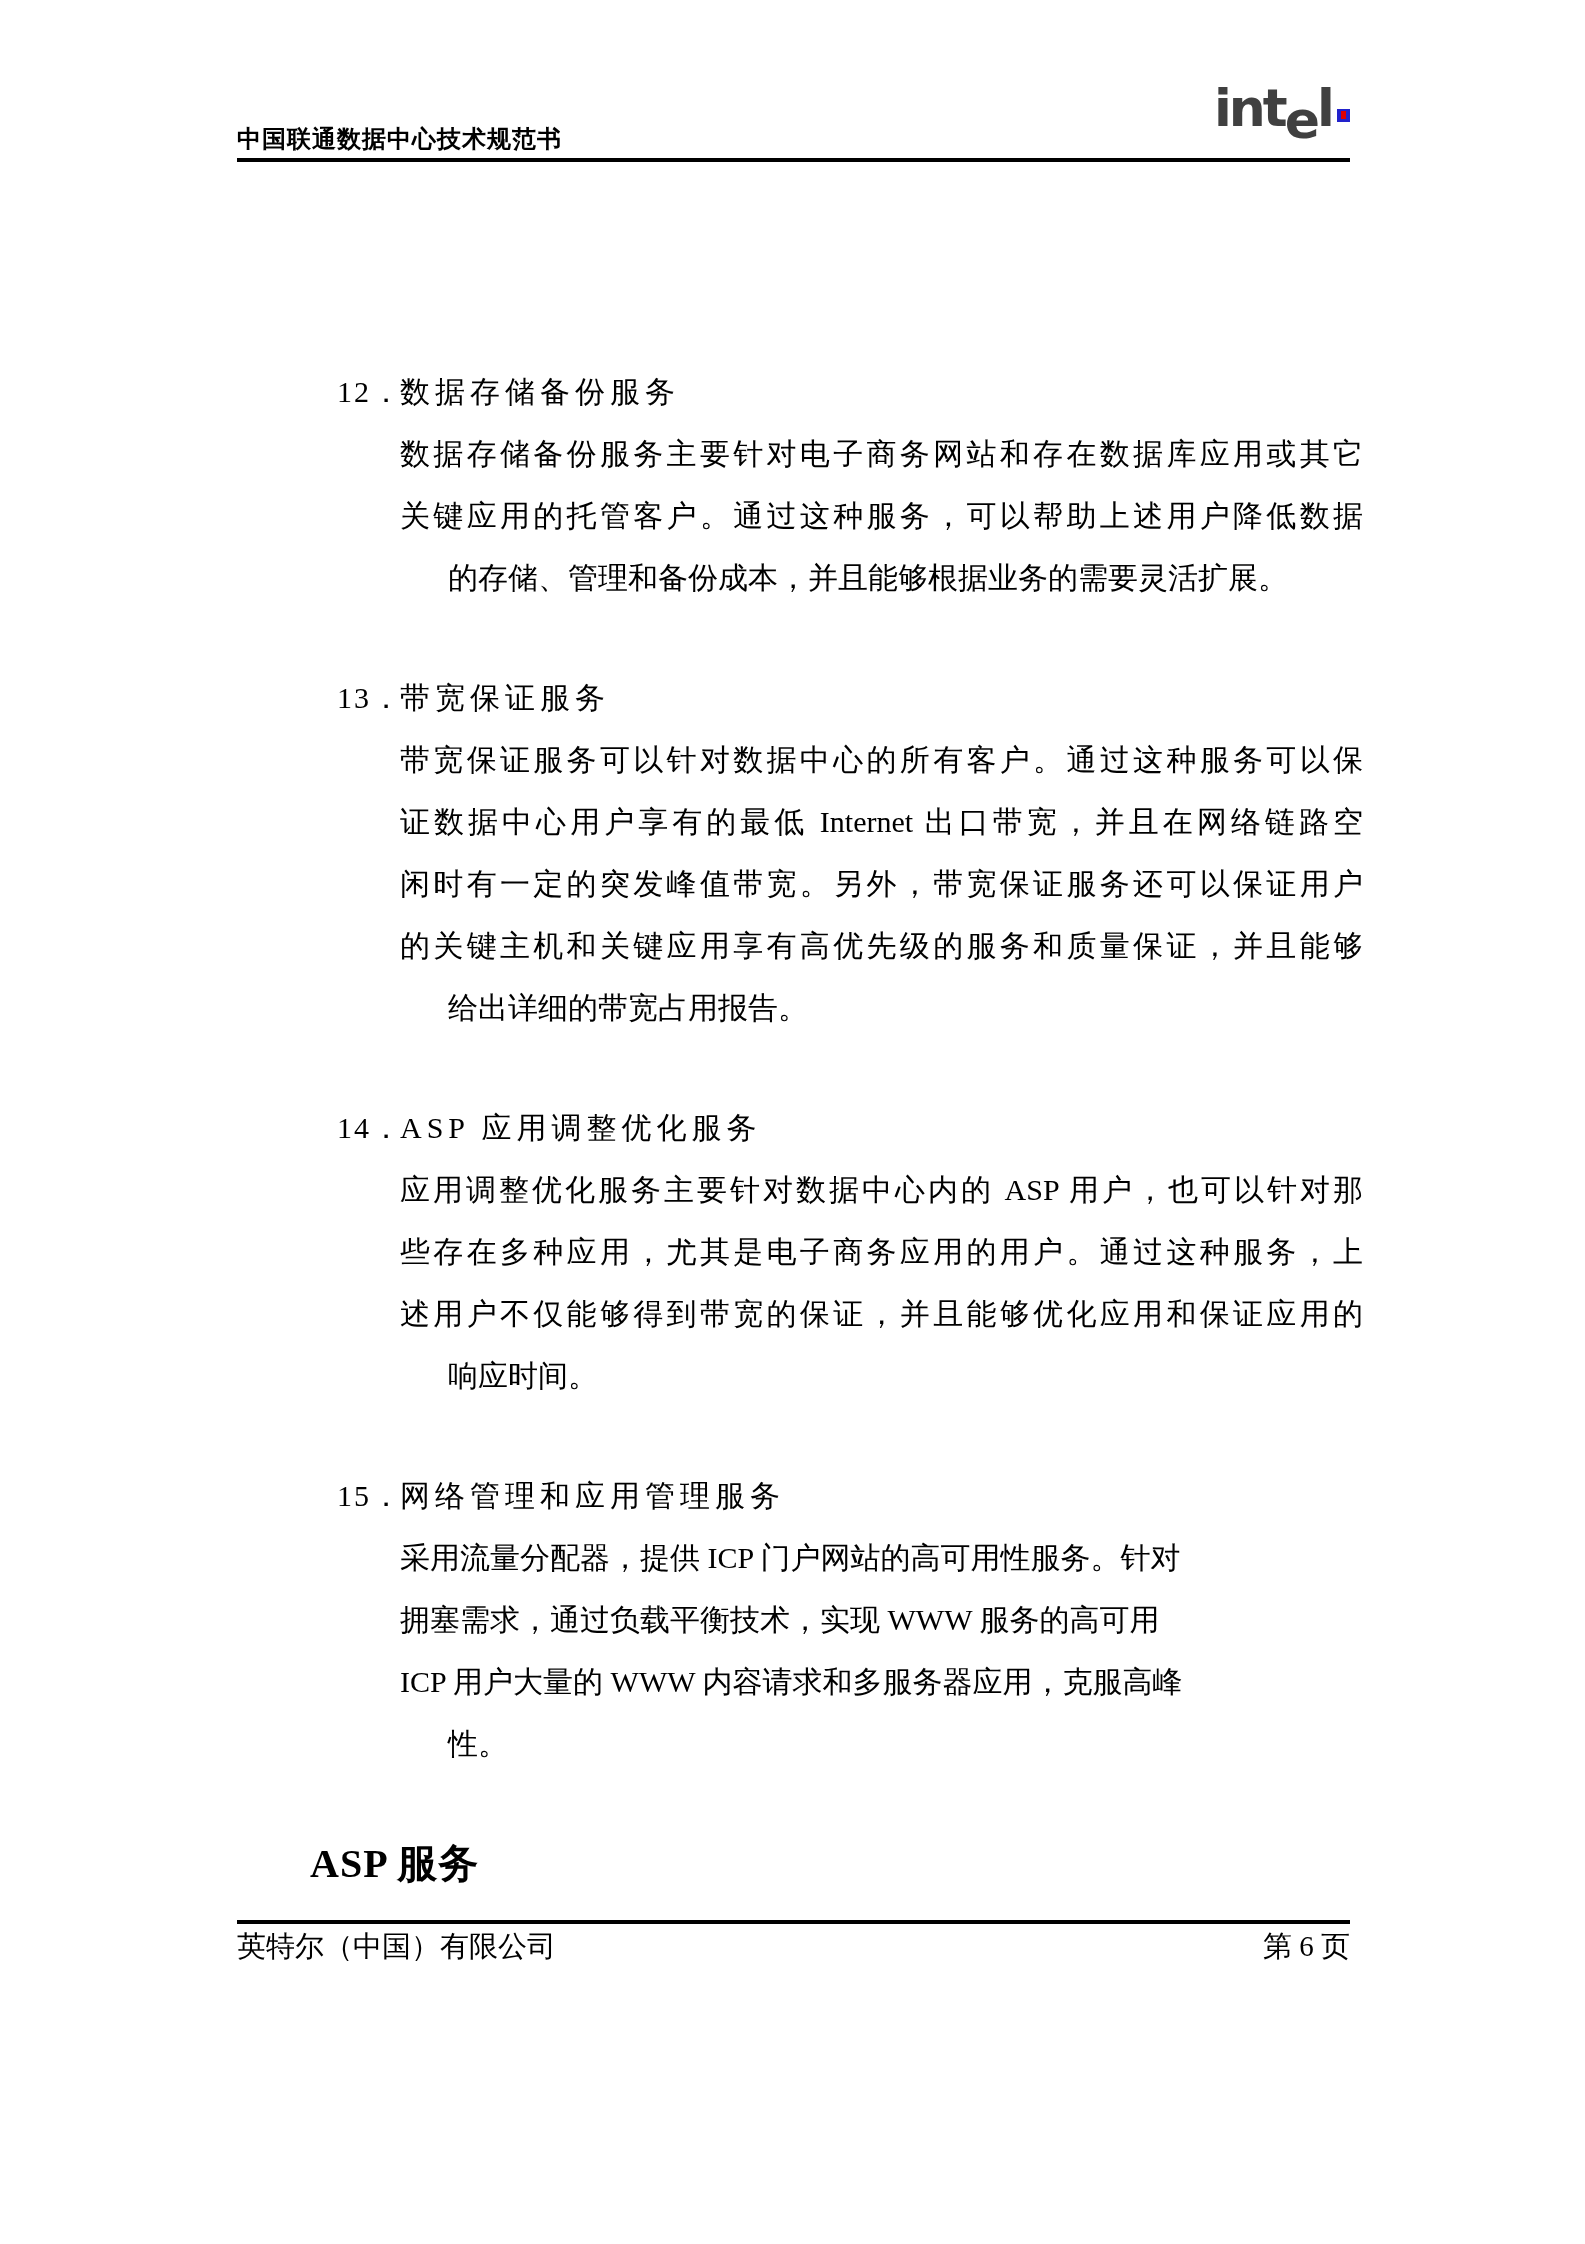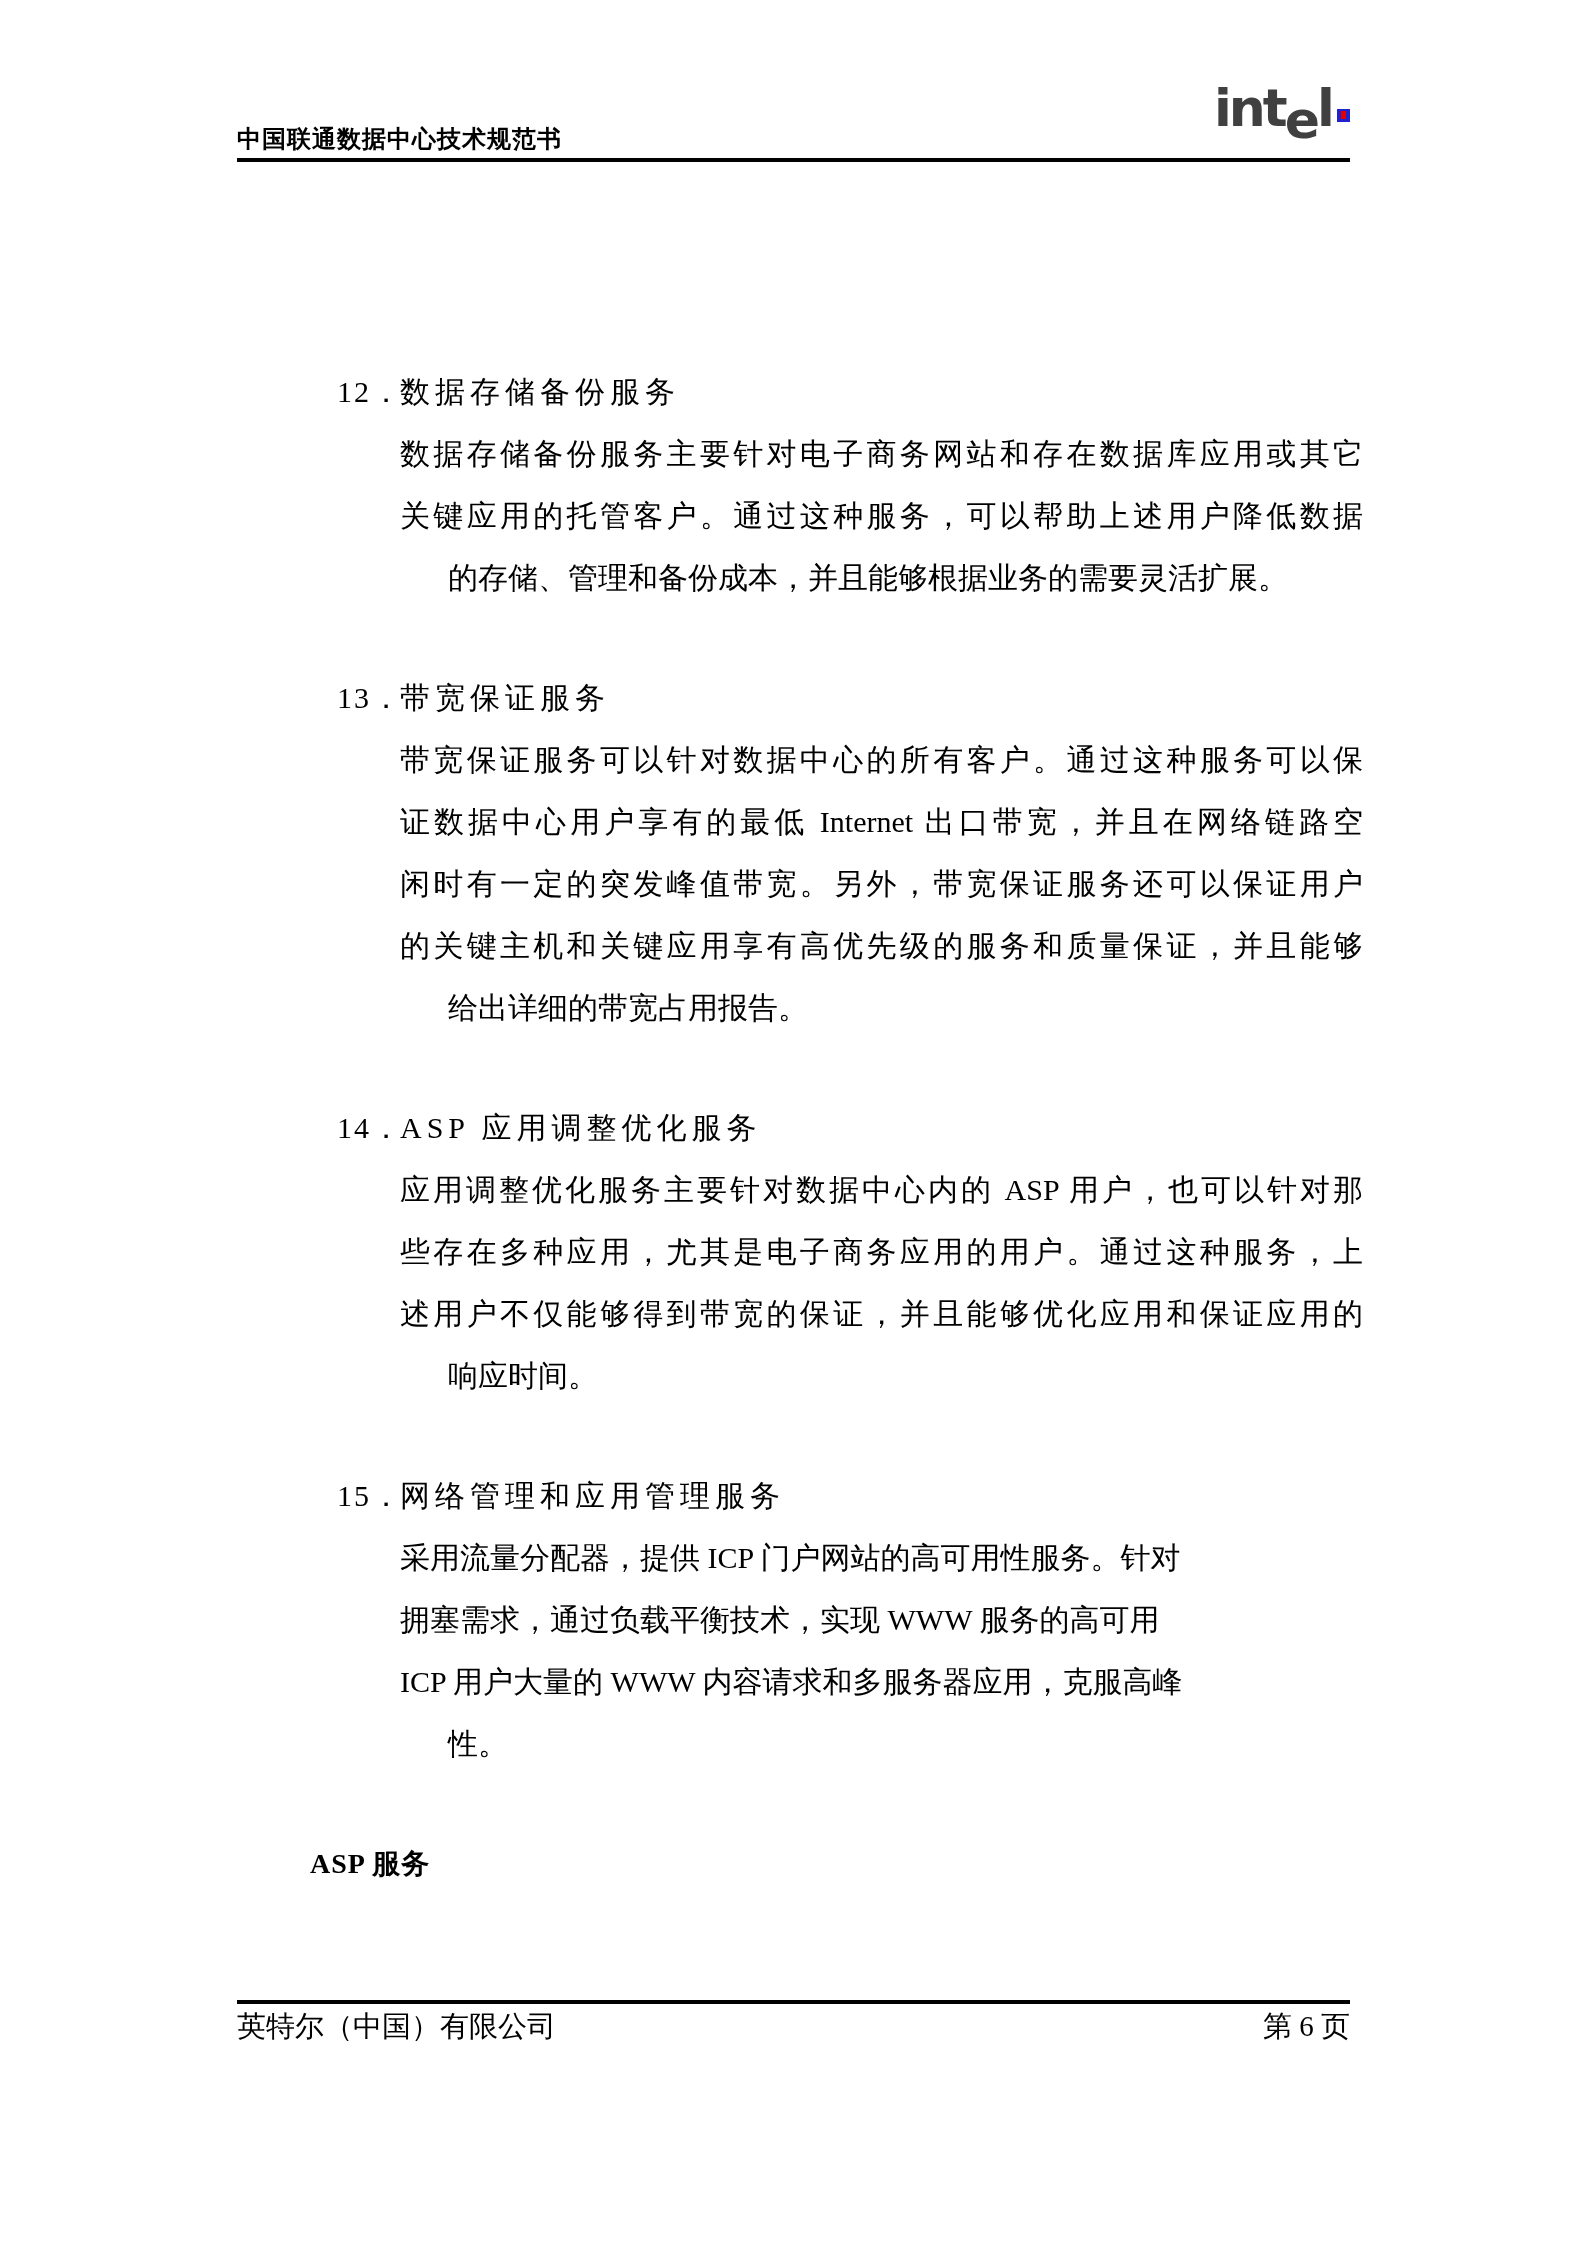--- a/index.html
+++ b/index.html
@@ -72,28 +72,28 @@
   .item-num { display: inline-block; width: 63px; letter-spacing: 2px; }
   .para { margin-left: 63px; width: 963px; }
   .para .line { text-align: justify; text-align-last: justify; }
   .para .line.last { text-align: left; text-align-last: left; margin-left: 48px; }
   .para.ragged { width: 845px; }
   .para.ragged .line { text-align: right; text-align-last: left; }
 
   .section-heading {
     margin-left: 310px;
     font-weight: bold;
-    font-size: 28px;
+    font-size: 40px;
     letter-spacing: 1px;
   }
 
   
   .footer {
     position: absolute;
-    left: 237px; top: 2000px;
+    left: 237px; top: 1920px;
     width: 1113px;
     border-top: 4px solid #000;
     display: flex;
     justify-content: space-between;
     align-items: flex-start;
     font-size: 29px;
     line-height: 40px;
     padding-top: 2px;
   }
 </style>

